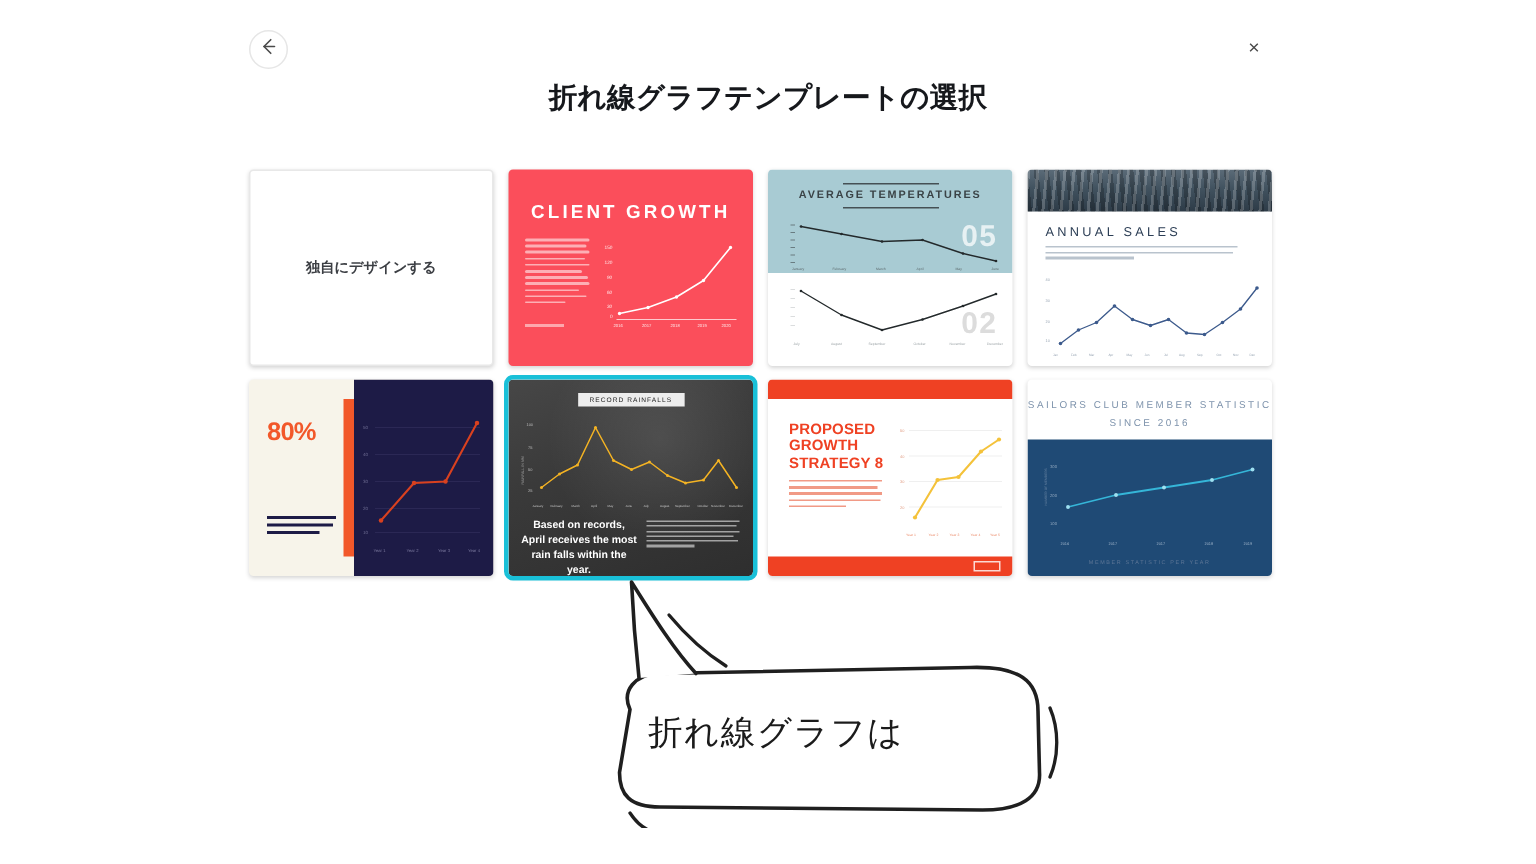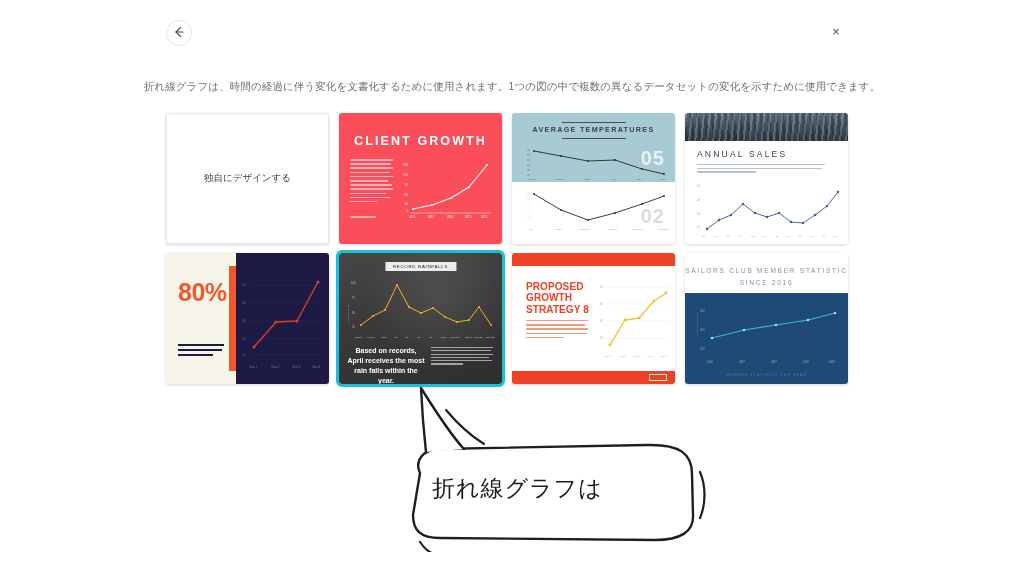--- a/index.html
+++ b/index.html
@@ -51,21 +51,21 @@
     position: relative; width: 163px; height: 131px;
     border-radius: 3px; overflow: hidden; background: #fff;
     box-shadow: 0 1px 3px rgba(0,0,0,.17);
     cursor: pointer;
   }
   .card.selected { outline: 3px solid #19c0d8; outline-offset: 0; }
 
   
   .c-blank { display: flex; align-items: center; justify-content: center;
     border: 1px solid #e8e8e8; }
-  .c-blank span { font-size: 9.5px; color: #3c3f44; }
+  .c-blank span { font-size: 9.5px; color: #3c3f44; font-weight: bold; }
 
   
   .c-red { background: #fb4e5b; padding: 12px; text-decoration: underline; }
   .c-red .t {
     position: absolute; left: 0; top: 21px; width: 100%;
     text-align: center; color: #fff; font-size: 12.5px; font-weight: bold;
     letter-spacing: 2.1px;
   }
   .c-red .para {
     position: absolute; left: 11px; top: 46px; width: 43px;
@@ -102,21 +102,21 @@
   }
   .c-sales .hd { position: absolute; left: 12px; top: 36px; font-size: 8.5px;
     letter-spacing: 2.2px; color: #2c3e55; }
   .c-sales .para { position: absolute; left: 12px; top: 51px; width: 128px; }
   .c-sales .para i { display: block; height: 1.3px; background: #b9c3cd; margin-bottom: 2.4px; }
 
   
   .c-80 { background: #f7f4ea; }
   .c-80 .right { position: absolute; right: 0; top: 0; width: 93px; height: 100%; background: #1d1b46; }
   .c-80 .bar { position: absolute; left: 63px; top: 13px; width: 7px; height: 105px; background: #f2582a; }
-  .c-80 .big { position: absolute; left: 12px; top: 25px; font-size: 25px; font-weight: bold;
+  .c-80 .big { position: absolute; left: 12px; top: 25px; font-size: 17px; font-weight: bold;
     color: #f2582a; letter-spacing: -.5px; }
   .c-80 .cap { position: absolute; left: 12px; top: 91px; width: 46px; }
   .c-80 .cap i { display: block; height: 2px; background: #1d1b46; margin-bottom: 3px; }
 
   
   .c-rain {
     background:
       radial-gradient(circle at 62% 30%, rgba(255,255,255,.10), rgba(0,0,0,0) 55%),
       linear-gradient(160deg, #474747 0%, #3a3a3a 40%, #2e2e2e 100%);
   }
@@ -170,21 +170,21 @@
           <path d="M7.5 1.5 L3 6 L7.5 10.5" fill="none" stroke="#4a4a4a" stroke-width="1.1" stroke-linecap="round" stroke-linejoin="round"></path>
           <path d="M3 6 H10" fill="none" stroke="#4a4a4a" stroke-width="1.1" stroke-linecap="round"></path>
         </svg>
     </span>
   </div>
 
   <div class="close-btn">
     <span>×</span>
   </div>
 
-  <div class="page-sub">折れ線グラフは、時間の経過に伴う変化を文書化するために使用されます。1つの図の中で複数の異なるデータセットの変化を示すために使用できます。</div>
+  <div class="page-title">折れ線グラフテンプレートの選択</div>
 
   <div class="grid">
 
     <div class="card c-blank">
       <span>独自にデザインする</span>
     </div>
 
     <div class="card c-red">
       <div class="t">CLIENT GROWTH</div>
       <div class="para">

